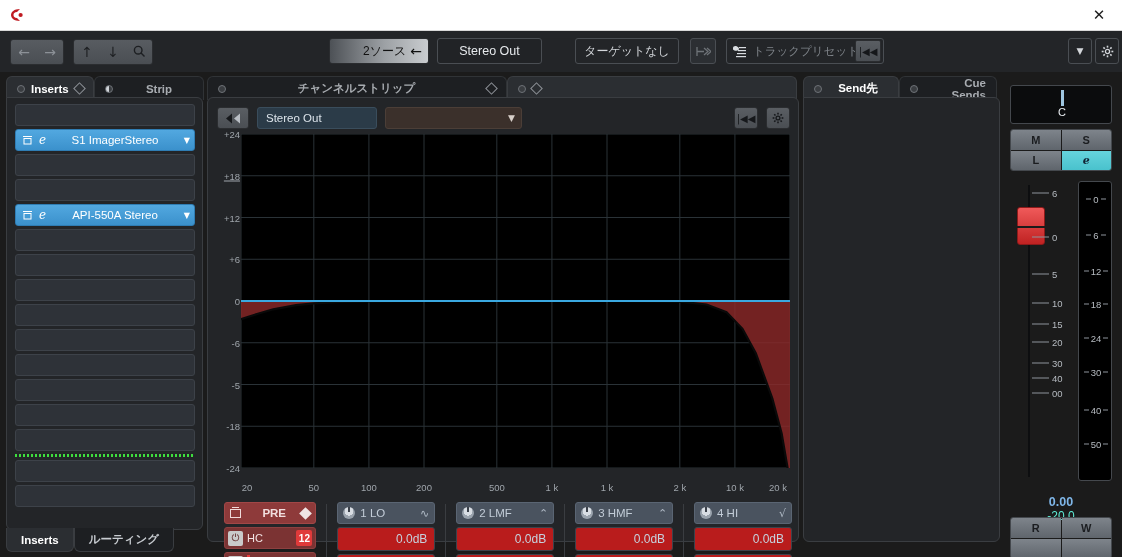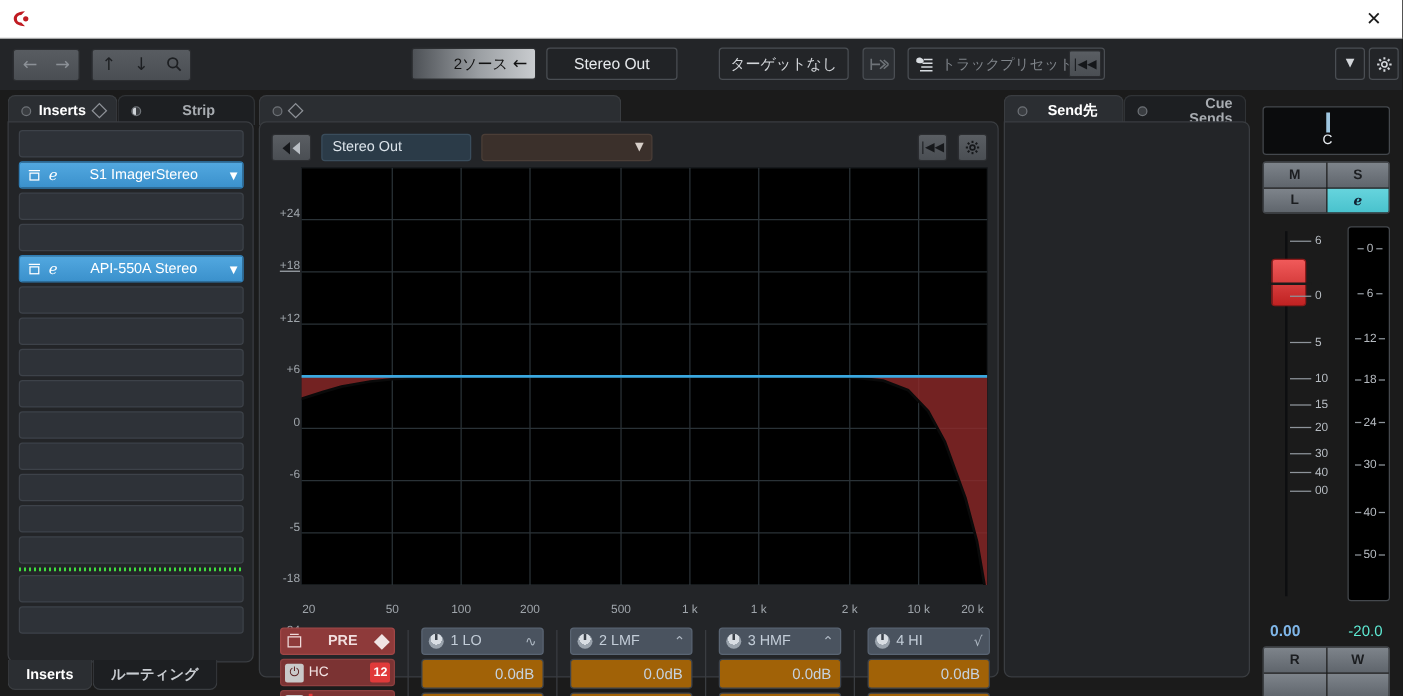--- a/index.html
+++ b/index.html
@@ -186,21 +186,21 @@
   #eq-prev,#eq-gear{
     width:24px;height:22px;border-radius:3px;
     background:linear-gradient(#5a5e63,#4a4e53); border:1px solid #2b2d30;
     display:flex;align-items:center;justify-content:center;color:#16181b;font-size:10px;
     font-family:"DejaVu Sans", sans-serif;
   }
 
   #eq-graph-wrap{ position:absolute; left:9px; top:36px; width:573px; height:360px;}
   #eq-yaxis{
     position:absolute; left:0; top:0; width:24px; height:360px;
-    font-size:9.5px; color:#9fa5ab;margin-top:37px;
+    font-size:9.5px; color:#9fa5ab;
   }
   #eq-yaxis div{ position:absolute; right:1px; transform:translateY(-50%); white-space:nowrap;}
   #eq-xaxis{
     position:absolute; left:24px; top:334px; width:549px; height:26px;
     font-size:9.5px; color:#9fa5ab;
   }
   #eq-xaxis div{ position:absolute; top:14px; transform:translateX(-50%); white-space:nowrap;}
   #eq-plot{
     position:absolute; left:24px; top:0; width:549px; height:334px;
     background:#000; overflow:hidden;
@@ -241,21 +241,21 @@
   }
   .band-head .knob{
     width:12px;height:12px;border-radius:50%;
     background:radial-gradient(circle at 50% 35%, #d8dde3 0 45%, #9aa3ad 46% 100%);
     position:relative;flex:0 0 auto;
   }
   .band-head .knob:after{content:"";position:absolute;left:5px;top:0;width:2px;height:5px;background:#3a4049;}
   .band-head .nm{flex:1;}
   .band-head .curve{color:#aeb8c3;font-size:11px;font-family:"DejaVu Sans", sans-serif;}
   .band-field{
-    height:24px;border-radius:3px;background:#a16207;border:1px solid #3c434c;
+    height:24px;border-radius:3px;background:#b91c1c;border:1px solid #3c434c;
     display:flex;align-items:center;justify-content:flex-end;padding-right:7px;
     color:#c6d2de;font-size:12px;
   }
   .col-div{width:1px;background:#3a3d41;margin:2px 0;}
 
   
   #sends-panel{ left:803px; top:97px; width:197px; height:445px; border-radius:0 6px 6px 6px;}
 
   
   #fader-panel{ position:absolute; left:1004px; top:76px; width:114px; height:466px;}
@@ -289,21 +289,21 @@
   #meter-box{
     position:absolute; left:68px; top:2px; width:34px; height:300px;
     background:#000; border:1px solid #44484d; border-radius:3px;
   }
   #meter-scale{ position:absolute; left:0; top:0; width:34px; height:298px; font-size:9.5px; color:#b6bbc1;}
   #meter-scale .t{position:absolute;left:0;width:34px;transform:translateY(-50%);display:flex;align-items:center;justify-content:center;gap:2px;}
   #meter-scale .t .ln{width:5px;height:1px;background:#8e949b;}
 
   #val-row{
     position:absolute; left:6px; top:419px; width:102px; height:20px;
-    display:flex; align-items:center; justify-content:space-between; padding:0 6px;
+    display:flex; align-items:center; justify-content:space-between; padding:0 6px;flex-direction:column;
   }
   #val-gain{ color:#7fb6e8; font-size:12.5px; font-weight:bold;}
   #val-peak{ color:#5eead4; font-size:12px;}
   #rw-grid{
     position:absolute; left:6px; top:441px; width:102px; height:42px;
     display:grid; grid-template-columns:1fr 1fr; grid-template-rows:1fr 1fr; gap:1px;
     border:1px solid #44484d; border-radius:3px; overflow:hidden;
   }
 </style>
 </head>
@@ -384,20 +384,25 @@
     <span>Inserts</span>
     <span class="diamond"></span>
   </div>
   <div class="tab inactive" style="width:110px;">
     <span class="dot half"></span>
     <span style="flex:1;text-align:center;">Strip</span>
   </div>
 </div>
 
 <div class="tabbar" style="left:207px; top:74px;">
+  <div class="tab inactive" style="width:300px;">
+    <span class="dot"></span>
+    <span style="flex:1;text-align:center;">チャンネルストリップ</span>
+    <span class="diamond"></span>
+  </div>
   <div class="tab active" style="width:290px;">
     <span class="dot"></span>
     <span class="diamond"></span>
   </div>
 </div>
 
 <div class="tabbar" style="left:803px; top:74px;">
   <div class="tab active" style="width:96px;">
     <span class="dot"></span>
     <span style="flex:1;text-align:center;">Send先</span>

